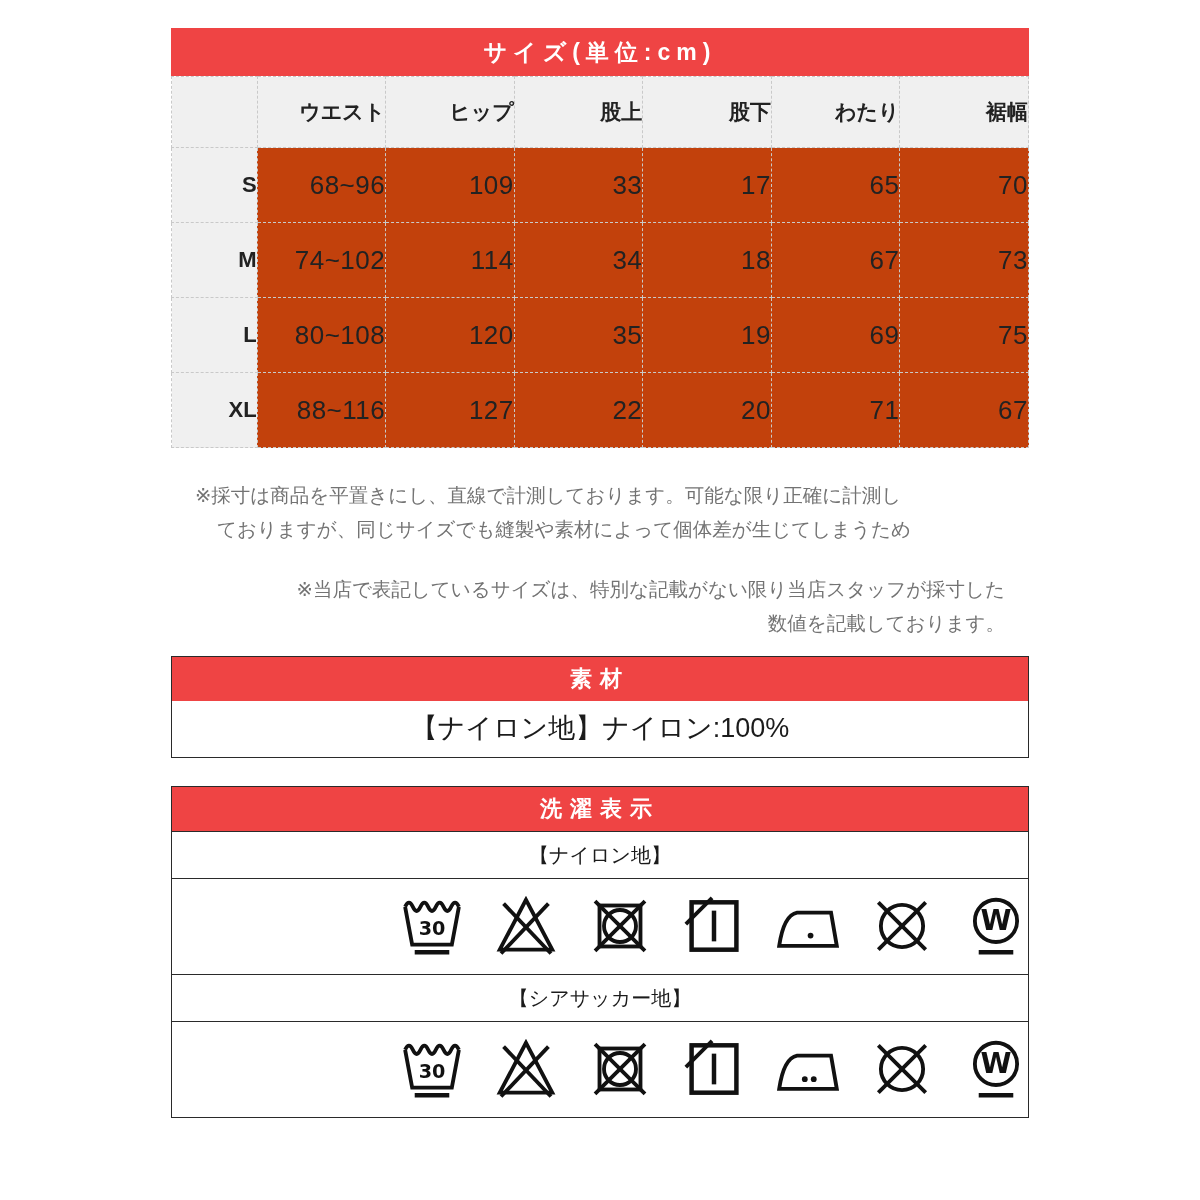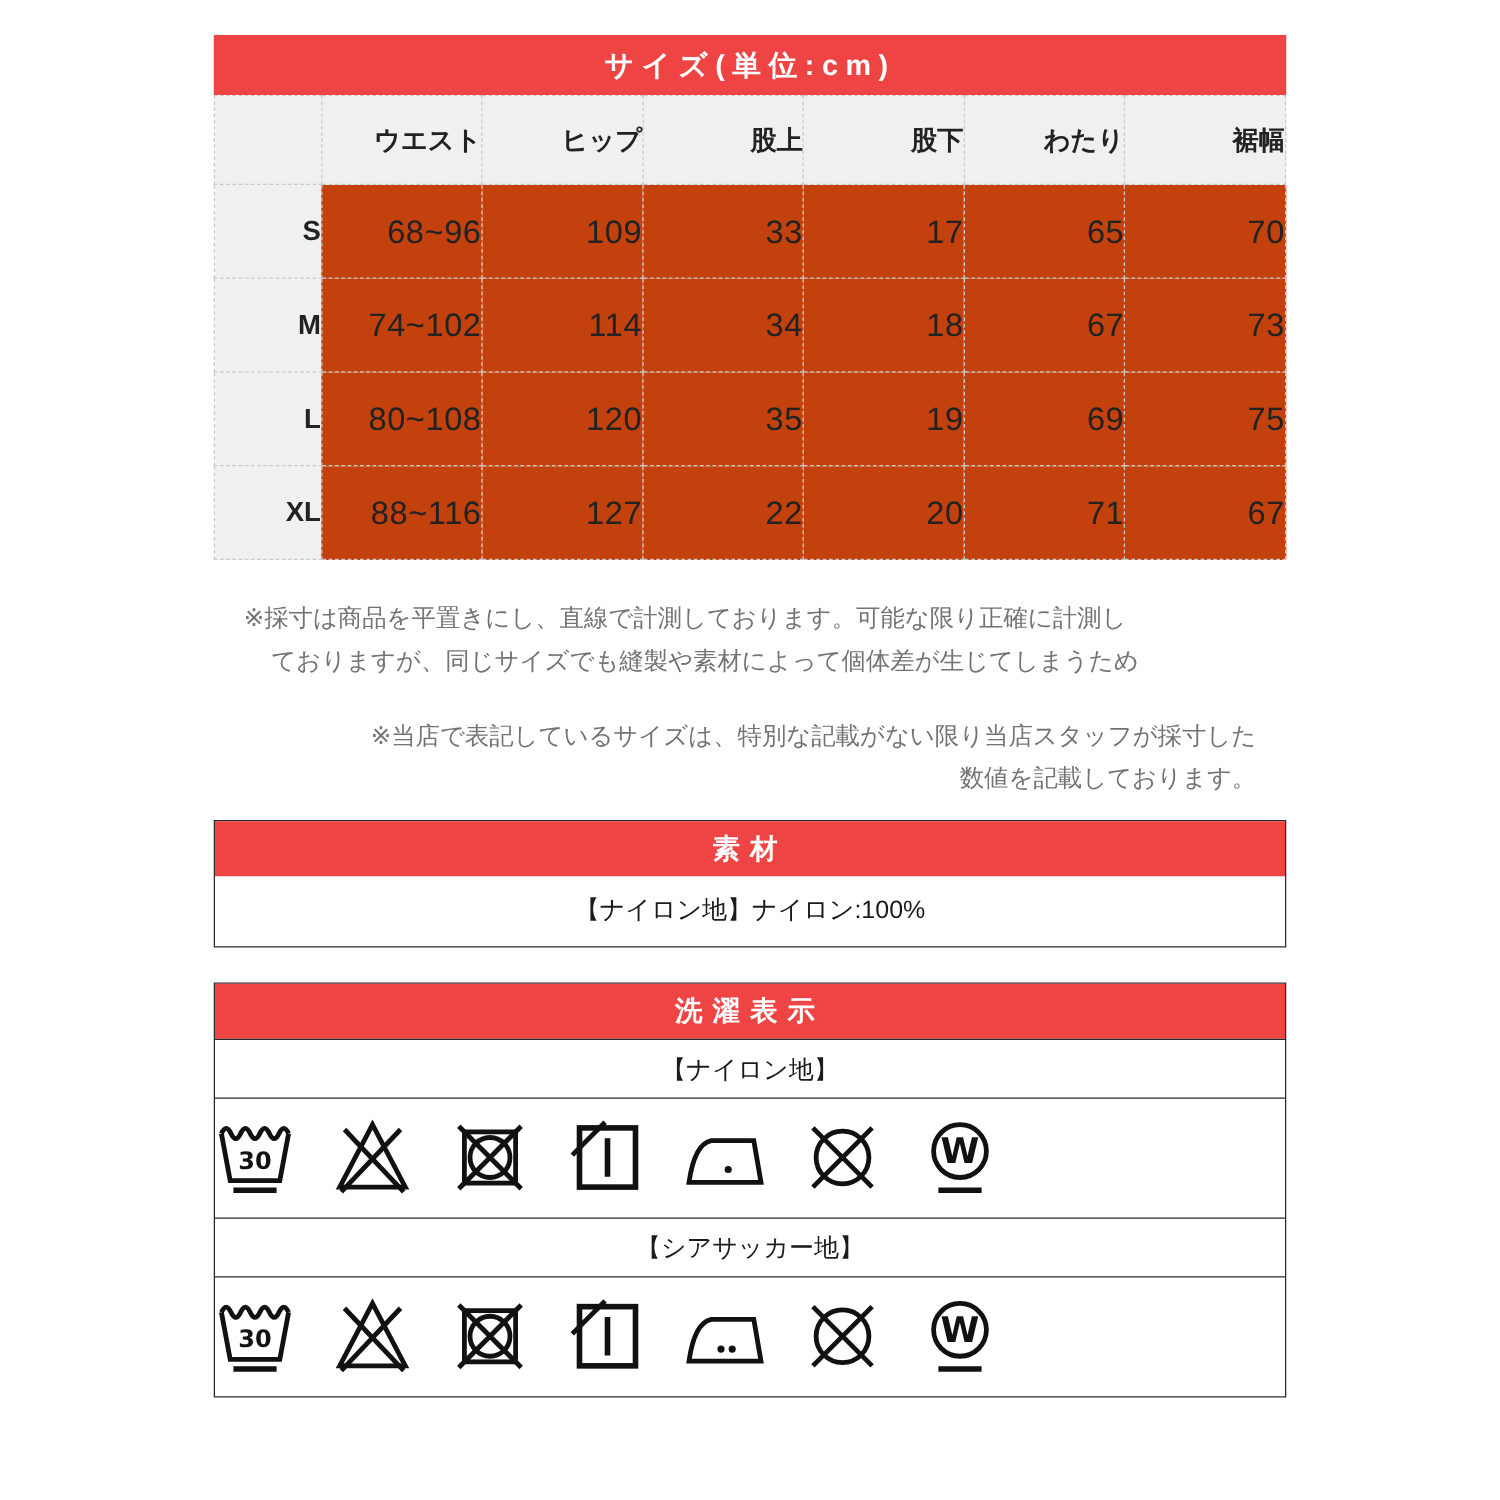--- a/index.html
+++ b/index.html
@@ -42,31 +42,31 @@
 
   
   .notes{margin-top:30px;padding:0 24px;}
   .note{font-size:19.5px;line-height:34px;color:#737373;}
   .note + .note{margin-top:26px;text-align:right;}
   .note .line.indent{padding-left:22px;}
 
   
   .material-section{margin-top:16px;border:1px solid #2a2a2a;}
   .material-content{padding:11px 0 13px;}
-  .material-line{text-align:center;font-size:20px;line-height:32px;color:#1b1b1b;}
+  .material-line{text-align:center;font-size:27px;line-height:32px;color:#1b1b1b;}
 
   
   .wash-section{margin-top:28px;border:1px solid #2a2a2a;}
   .wash-row{border-top:1px solid #2a2a2a;}
   .fabric-label{
     height:46px;display:flex;align-items:center;justify-content:center;
     font-size:20px;color:#1b1b1b;
   }
   .icon-row{
-    display:flex;align-items:center;justify-content:flex-start;
+    display:flex;align-items:center;justify-content:flex-end;
     gap:30px;padding:15px 0 16px;
   }
   .icon-row svg{width:64px;height:64px;display:block;}
   .care-icon{line-height:0;}
 </style>
 </head>
 <body>
 
 <div class="content">
 

